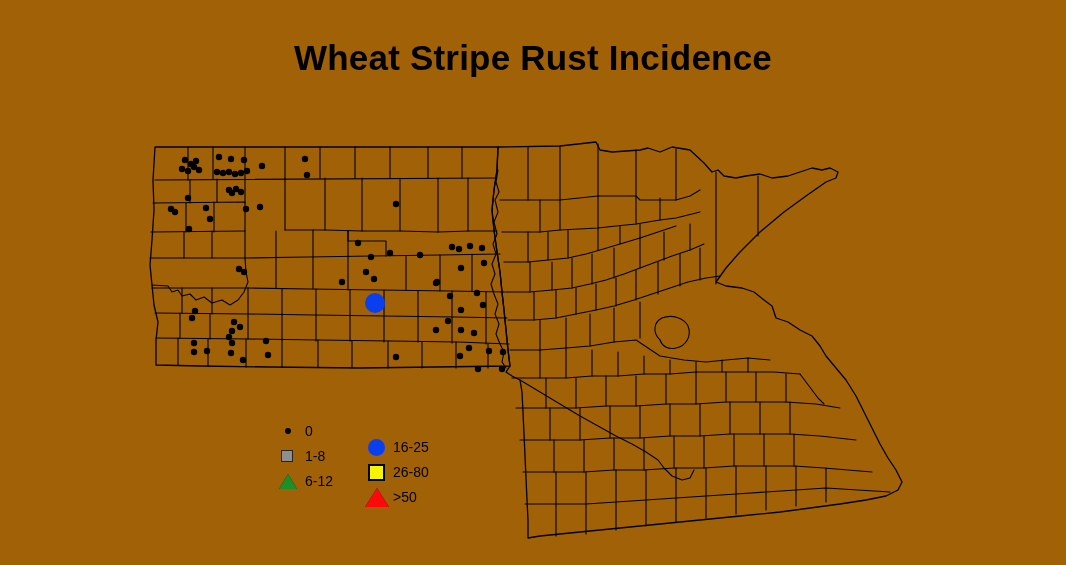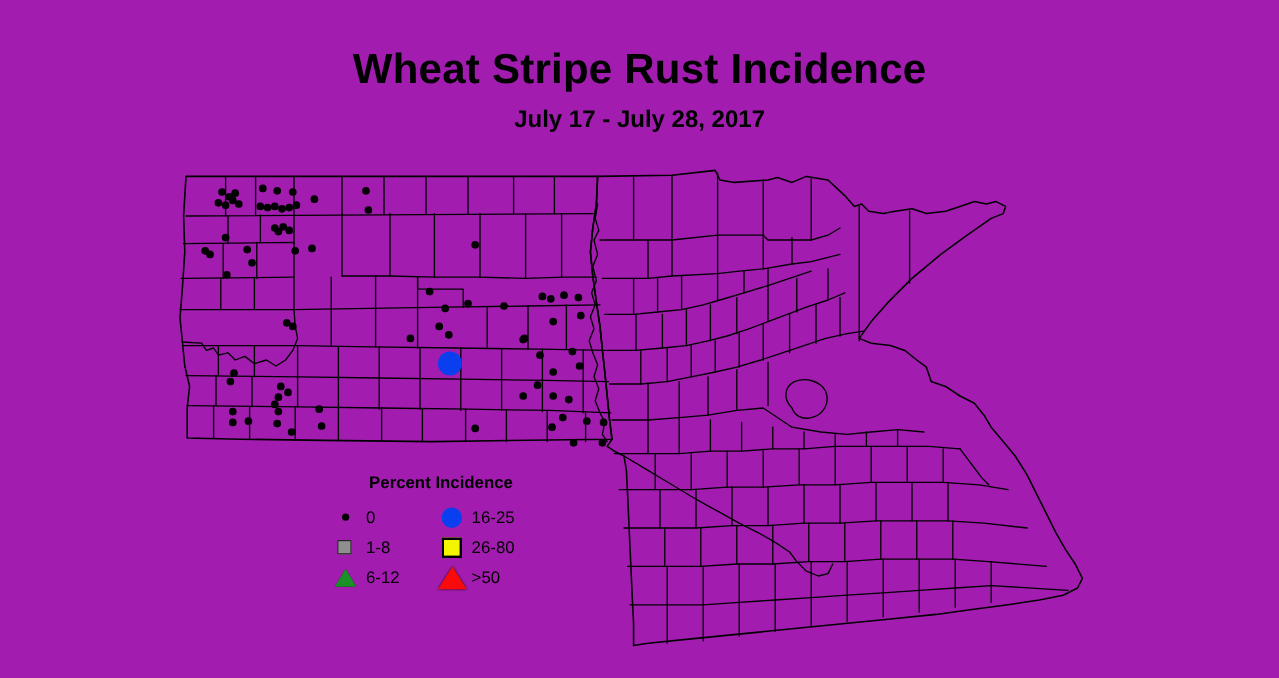--- a/index.html
+++ b/index.html
@@ -13,21 +13,21 @@
     position: relative;
     overflow: hidden;
     font-family: "Liberation Sans", sans-serif;
     color: #000000;
   }
   #page {
     position: absolute;
     left: 0; top: 0;
     width: 1066px;
     height: 565px;
-    background: #a21caf;
+    background: #a16207;
   }
   .title {
     position: absolute;
     left: 0;
     top: 38px;
     width: 1066px;
     text-align: center;
     font-size: 35px;
     font-weight: bold;
     letter-spacing: 0.2px;
@@ -77,21 +77,21 @@
     left: 0;
     top: 26px;
     width: 185px;
     height: 74px;
   }
   .legend-item {
     position: absolute;
     height: 22px;
   }
   .legend-col-left  { left: 2px;  width: 90px; }
-  .legend-col-right { left: 90px; width: 95px; }
+  .legend-col-right { left: 90px; width: 95px; margin-top: 16px; }
   .lrow0 { top: 0px; }
   .lrow1 { top: 25px; }
   .lrow2 { top: 50px; }
   .legend-sym {
     position: absolute;
     left: 0;
     top: 0;
     width: 26px;
     height: 22px;
   }
@@ -152,21 +152,20 @@
     border-bottom: 19px solid #fa0a0a;
     filter: drop-shadow(0 0 0.7px #111111);
   }
 </style>
 </head>
 <body>
 
 <div id="page">
 
   <div class="title">Wheat Stripe Rust Incidence</div>
-  <div class="subtitle">July 17 - July 28, 2017</div>
 
   <div id="map-area">
     <svg id="map-svg" width="1066" height="565" viewBox="0 0 1066 565">
       <g fill="none" stroke="#000000" stroke-width="1.1" stroke-linejoin="round" stroke-linecap="round">
 
         <path stroke-width="1.3" d="
           M155,147 L498,147 L497,170 L494,190 L492,210 L494,230 L497,252 L500,272 L502,292
           L504,310 L506,330 L508,350 L510,366
           L360,368 L270,367 L200,366 L156,365
           L156,340 L158,322 L154,305 L152,285 L150,265 L152,240 L154,210 L153,180 Z"></path>
@@ -459,21 +458,20 @@
           <circle cx="231" cy="353" r="3.2" fill="#000000" stroke="none"></circle>
           <circle cx="243" cy="360" r="3.2" fill="#000000" stroke="none"></circle>
           <circle cx="266" cy="341" r="3.2" fill="#000000" stroke="none"></circle>
           <circle cx="268" cy="355" r="3.2" fill="#000000" stroke="none"></circle>
           <circle cx="375" cy="303" r="10" fill="#0a3ff0" stroke="none"></circle>
         </g>
     </svg>
   </div>
 
   <div id="legend">
-    <div class="legend-title">Percent Incidence</div>
     <div class="legend-grid">
 
       <div class="legend-item legend-col-left lrow0">
         <span class="legend-sym">
             <span class="sym-dot-small"></span>
           </span>
         <span class="legend-label">0</span>
       </div>
 
       <div class="legend-item legend-col-left lrow1">

